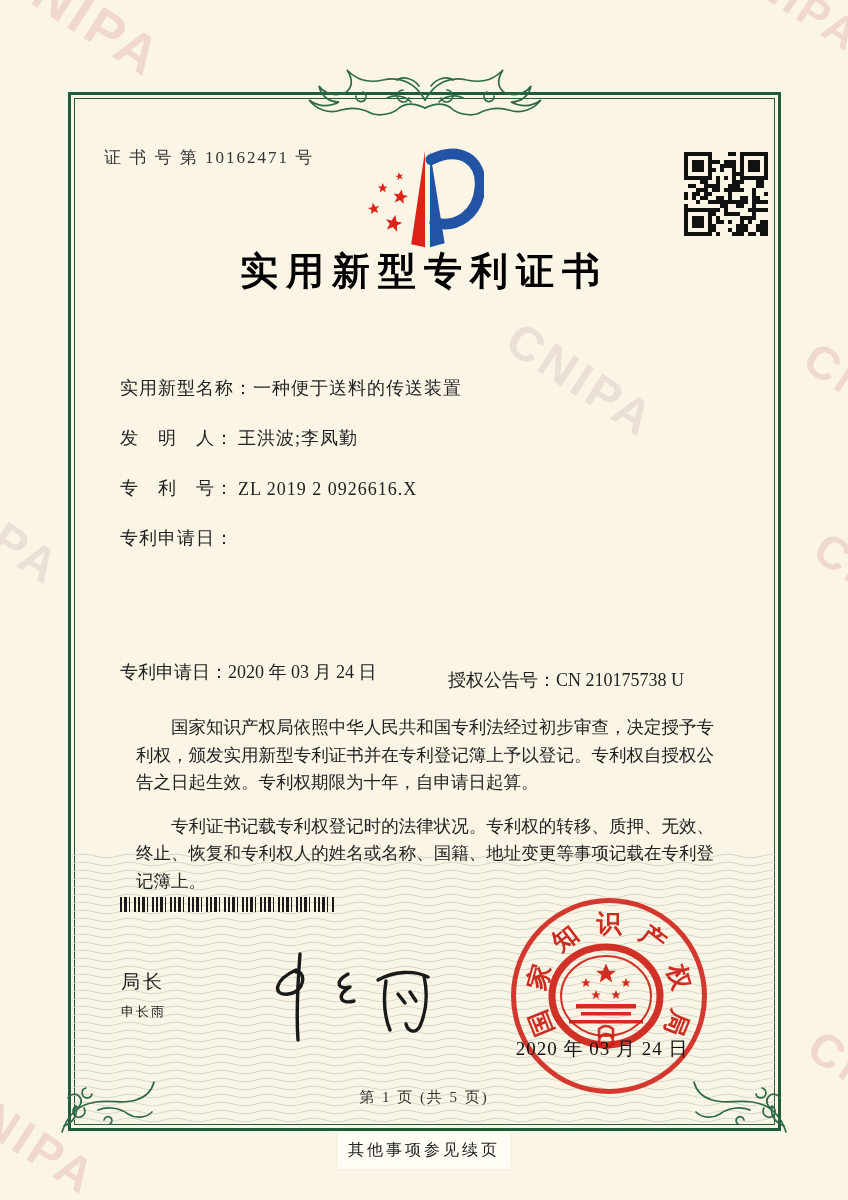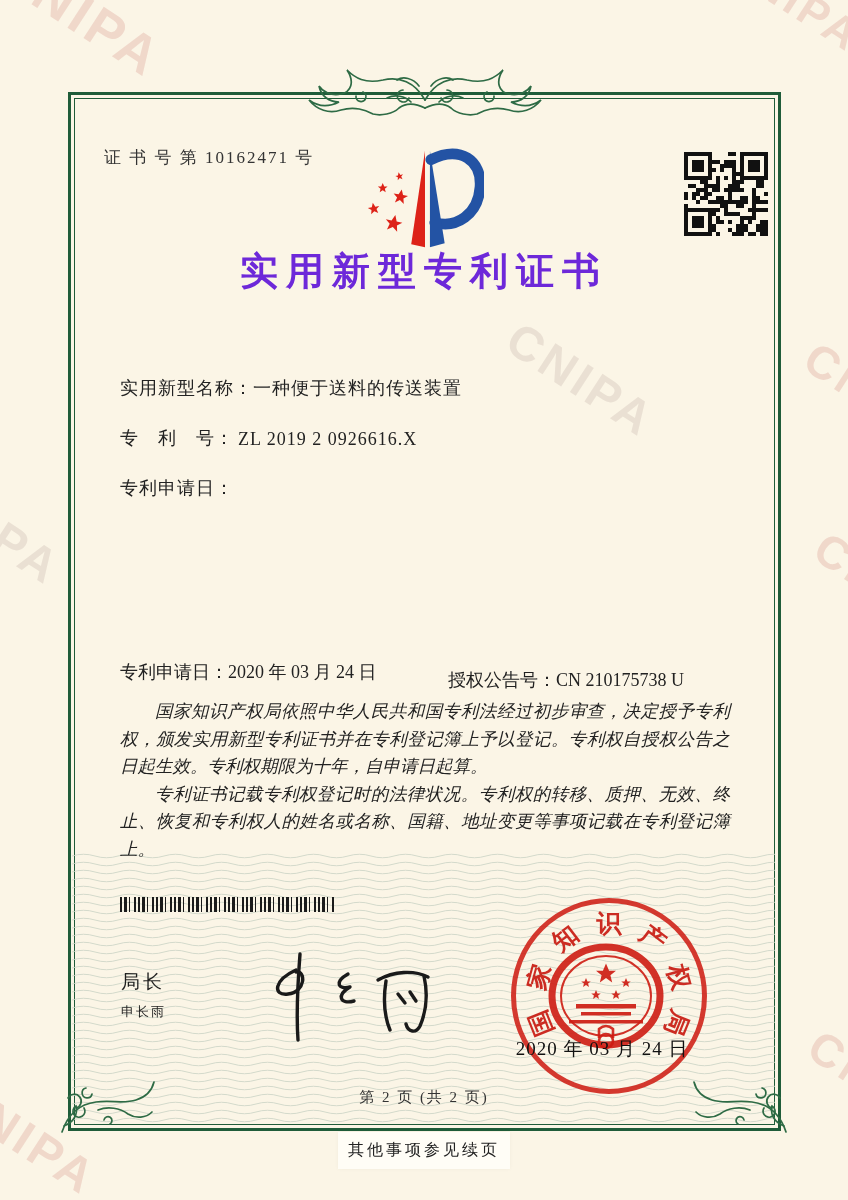--- a/index.html
+++ b/index.html
@@ -10,33 +10,33 @@
   .wm{position:absolute;font-family:"Liberation Sans","DejaVu Sans",sans-serif;font-weight:800;
       letter-spacing:4px;transform:rotate(33deg);pointer-events:none;white-space:nowrap;}
   .wm-pink{color:rgba(216,150,140,0.30);}
   .wm-gray{color:rgba(185,165,158,0.26);}
   
   .frame{position:absolute;left:68px;top:92px;width:707px;height:1033px;border:3px solid #1f5c39;}
   .frame-inner{position:absolute;inset:3px;border:1px solid #1f5c39;}
   
   .cert-no{position:absolute;left:104px;top:146px;font-size:17px;color:#333;letter-spacing:2px;}
   .title{position:absolute;left:0;right:0;top:246px;text-align:center;font-size:38px;font-weight:bold;
-         color:#6d28d9;letter-spacing:8px;}
+         color:#000000;letter-spacing:8px;}
   
   .fields{position:absolute;left:120px;top:350px;width:612px;font-size:18px;color:#222;}
   .frow{display:flex;align-items:flex-end;height:50px;}
   .flabel{flex:0 0 118px;letter-spacing:1px;white-space:pre;}
   .fvalue{flex:1;letter-spacing:1px;}
   .grant-row{position:absolute;left:120px;top:660px;width:612px;font-size:18px;color:#222;display:flex;}
   .grant-left{flex:0 0 328px;white-space:nowrap;}
   .grant-right{white-space:nowrap;margin-top:8px;}
   
   .body-text{position:absolute;left:120px;top:698px;width:610px;font-size:17.5px;line-height:27.6px;
              color:#222;text-align:justify;}
-  .body-text p{margin:0;text-indent:2em;font-style:italic;}
+  .body-text p{margin:16px;text-indent:2em;}
   
   .barcode{position:absolute;left:120px;top:897px;width:216px;height:15px;
     background:repeating-linear-gradient(90deg,
       #1b1b1b 0 2px,transparent 2px 4px,
       #1b1b1b 4px 7px,transparent 7px 9px,
       #1b1b1b 9px 10px,transparent 10px 14px,
       #1b1b1b 14px 16px,transparent 16px 18px);}
   
   .director-title{position:absolute;left:121px;top:969px;font-size:19px;color:#1e1e1e;letter-spacing:3px;}
   .director-name{position:absolute;left:121px;top:1003px;font-size:13px;color:#1e1e1e;letter-spacing:2px;}
@@ -381,20 +381,24 @@
       </svg></div>
 
   <div class="title">实用新型专利证书</div>
 
   <div class="fields">
     <div class="frow">
       <span class="flabel">实用新型名称：</span>
       <span class="fvalue">一种便于送料的传送装置</span>
     </div>
     <div class="frow">
+      <span class="flabel">发　明　人：</span>
+      <span class="fvalue">王洪波;李凤勤</span>
+    </div>
+    <div class="frow">
       <span class="flabel">专　利　号：</span>
       <span class="fvalue">ZL 2019 2 0926616.X</span>
     </div>
     <div class="frow">
       <span class="flabel">专利申请日：</span>
     </div>
   </div>
 
   <div class="grant-row">
     <span class="grant-left">
@@ -455,17 +459,17 @@
         <rect x="-37" y="24" width="74" height="3.5"></rect>
       </g>
       <g stroke="rgba(205,28,18,0.9)" fill="none" stroke-width="2.6">
         <path d="M -7 42 V 33 Q 0 27 7 33 V 42"></path>
         <circle cx="0" cy="45" r="7"></circle>
       </g>
     </svg>
   </div>
   <div class="seal-date">2020 年 03 月 24 日</div>
 
-  <div class="page-info">第 2 页 (共 2 页)</div>
+  <div class="page-info">第 1 页 (共 5 页)</div>
 
   <div class="footer-note">其他事项参见续页</div>
 
 </div>
 
 </body></html>

